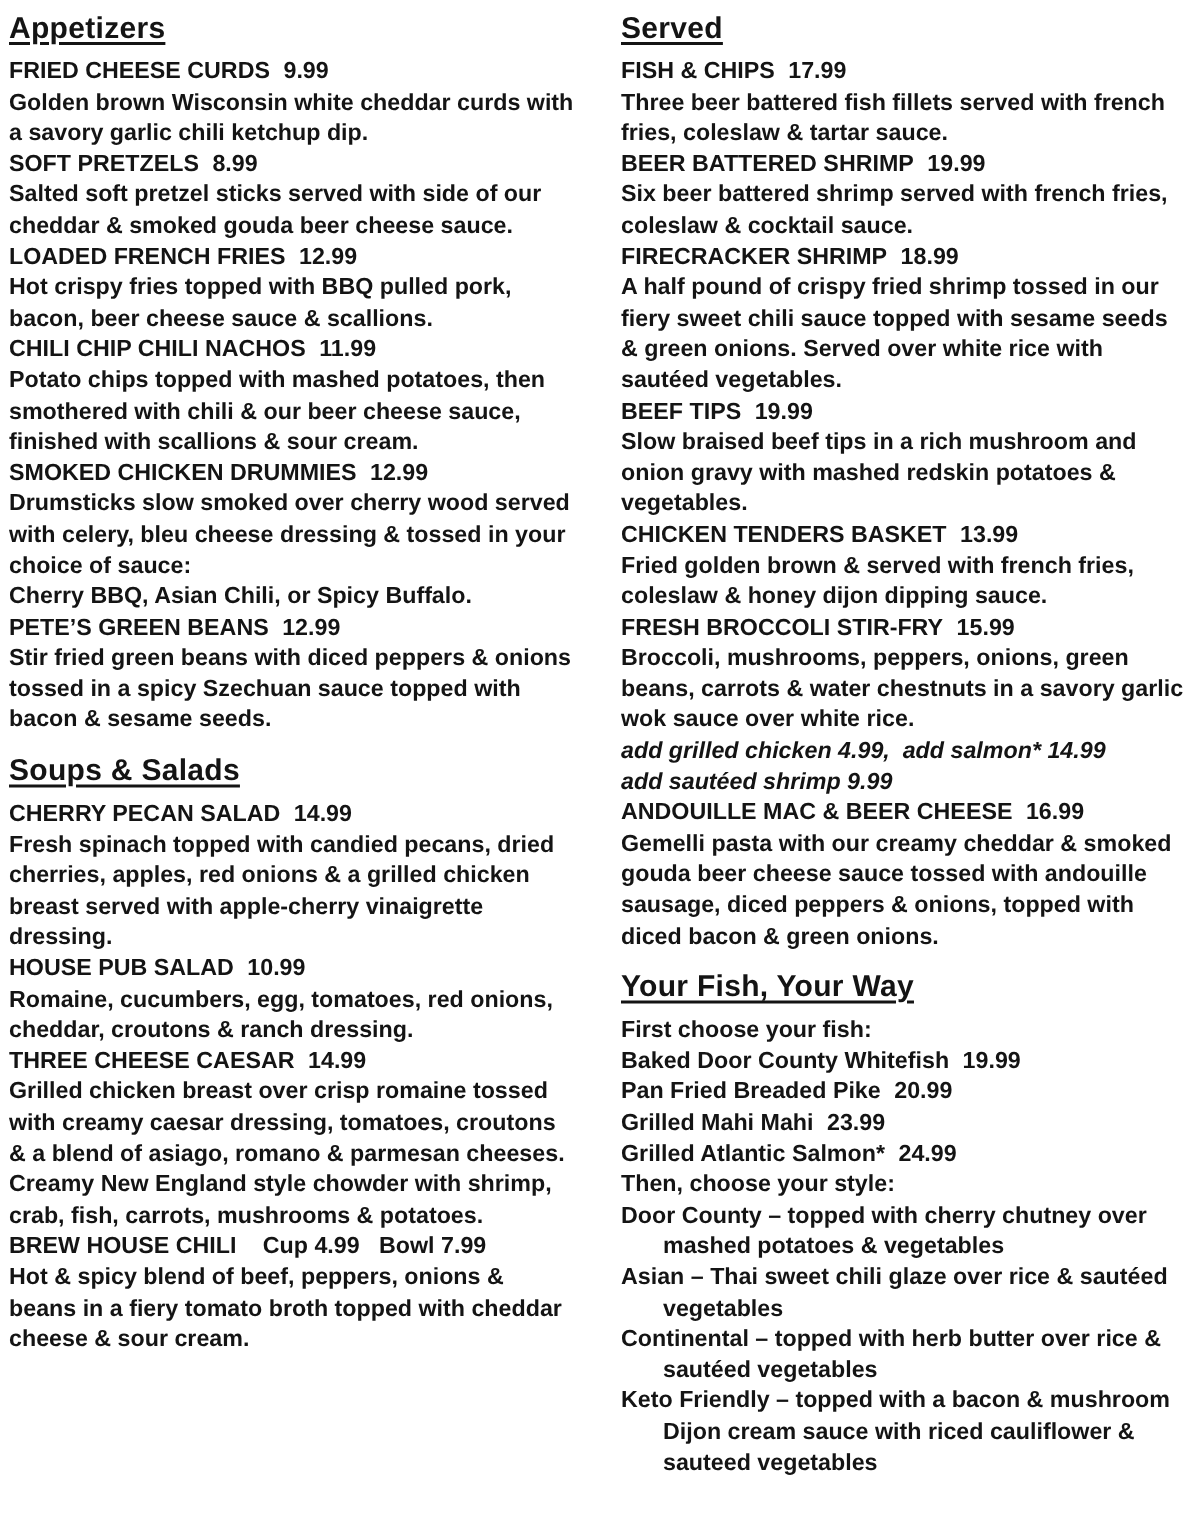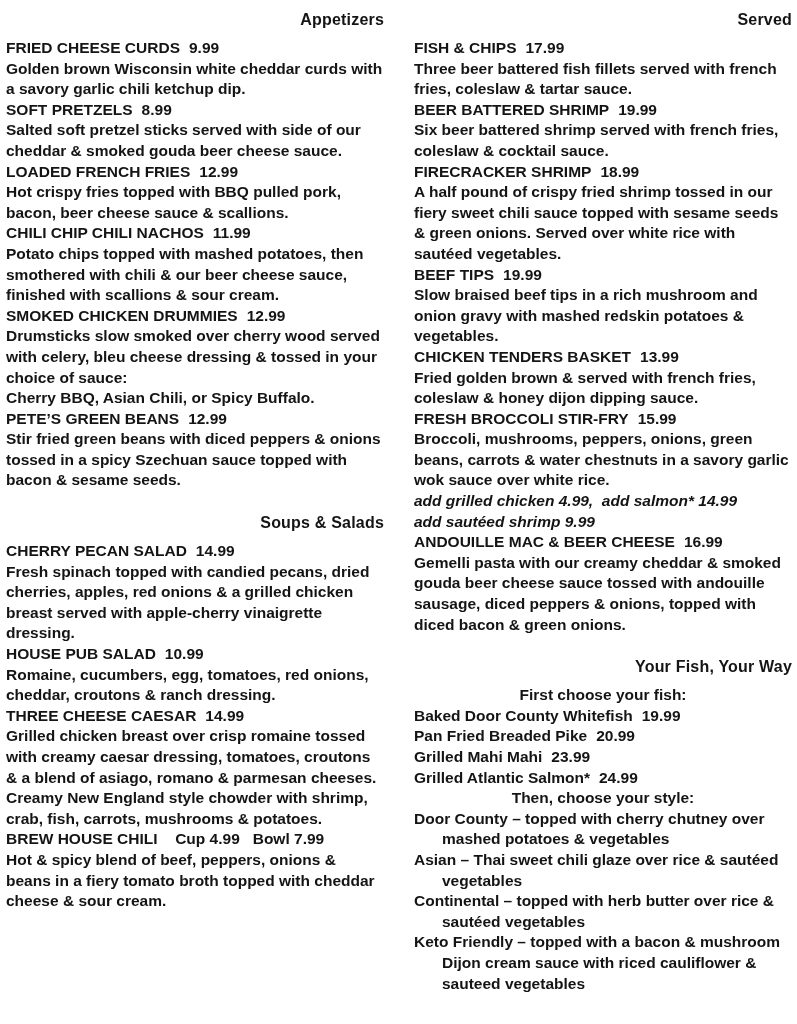--- a/index.html
+++ b/index.html
@@ -12,39 +12,40 @@
     font-weight: bold;
     overflow: hidden;
   }
   .page {
     display: flex;
     padding: 5px 4px 0 6px;
     gap: 30px;
     box-sizing: border-box;
   }
   .col { width: 378px; flex: 0 0 378px; }
-  .section + .section { margin-top: 17px; }
+  .section + .section { margin-top: 9px; }
   .section-title {
-    font-size: 16px;
+    font-size: 20px;
     line-height: 29px;
     margin: 0 0 4px 0;
-    text-align: right;
+    text-align: left;
+    text-decoration: underline;
     text-decoration-thickness: 2px;
     text-underline-offset: 3px;
     letter-spacing: 0.2px;
   }
   .item-head, .item-desc, .item-addon, .center-label, .style-line, .fish-row {
     font-size: 15.5px;
     line-height: 20.6px;
     margin: 0;
     white-space: pre-wrap;
   }
   .item-price { margin-left: 9px; text-align: right; }
   .item-addon { font-style: italic; }
-  .center-label { text-align: center; }
+  .center-label { }
   .style-line { padding-left: 28px; text-indent: -28px; }
 </style>
 </head>
 <body>
 
 <div class="page">
   <div class="col" id="col-left">
       <section class="section">
         <h2 class="section-title">Appetizers</h2>
         <div class="item">

